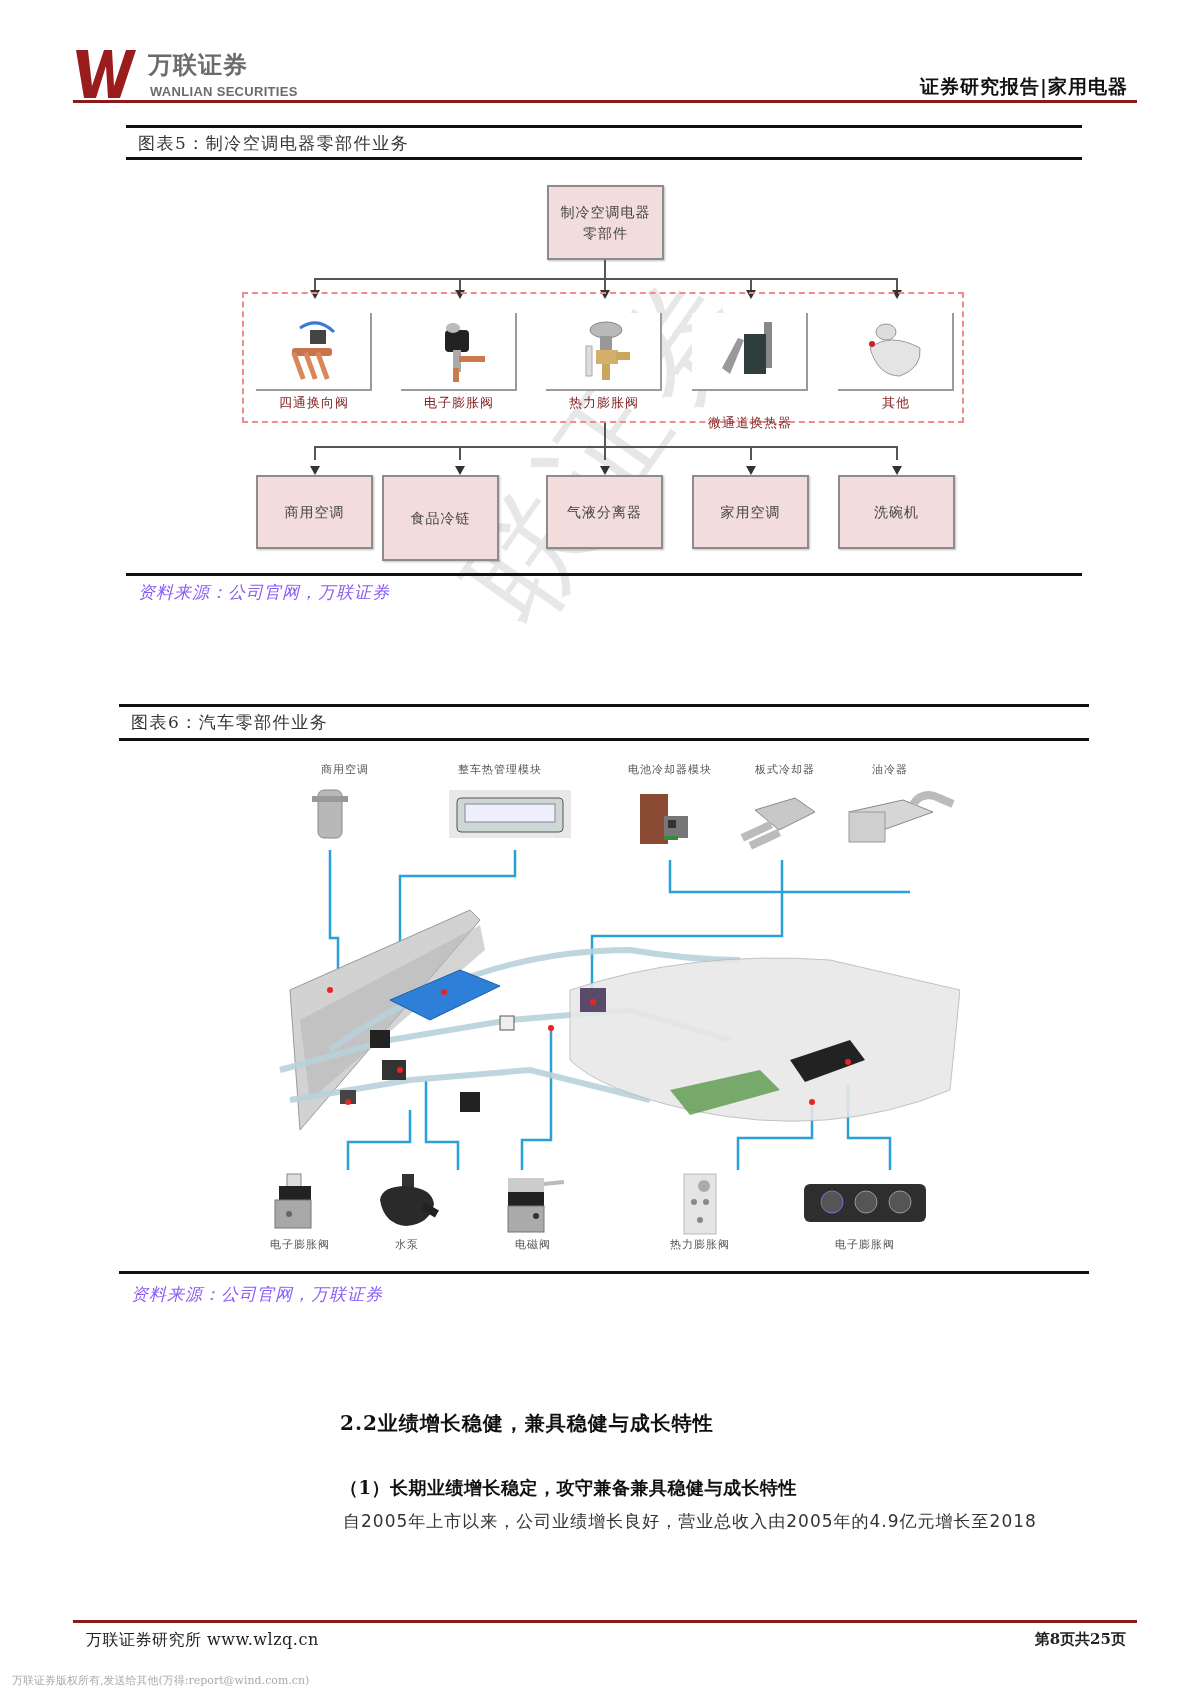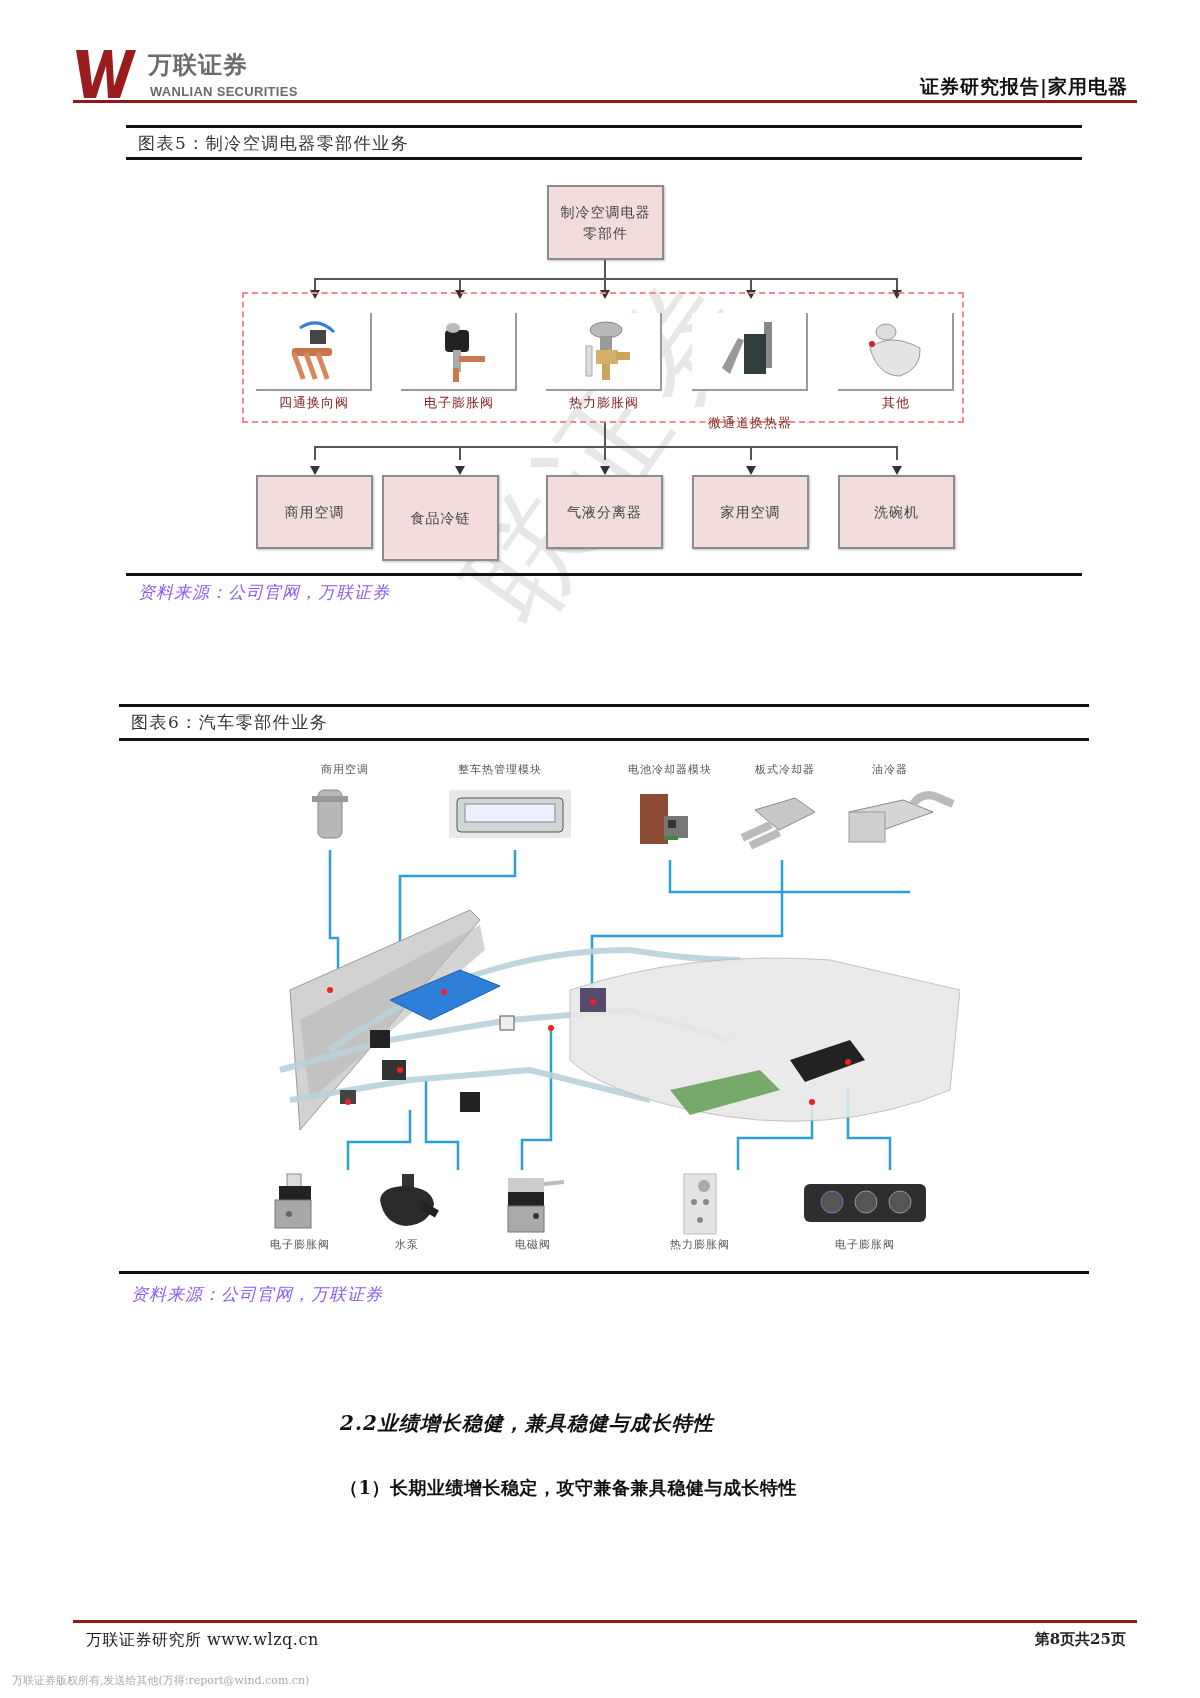--- a/index.html
+++ b/index.html
@@ -278,21 +278,22 @@
 
 <div class="abs car-label" style="left:255px; top:1237px; width:90px;">电子膨胀阀</div>
 <div class="abs car-label" style="left:372px; top:1237px; width:70px;">水泵</div>
 <div class="abs car-label" style="left:496px; top:1237px; width:74px;">电磁阀</div>
 <div class="abs car-label" style="left:650px; top:1237px; width:100px;">热力膨胀阀</div>
 <div class="abs car-label" style="left:815px; top:1237px; width:100px;">电子膨胀阀</div>
 
 <div class="abs rule" style="left:119px; top:1271px; width:970px;"></div>
 <div class="abs source" style="left:131px; top:1283px;">资料来源：公司官网，万联证券</div>
 
-<div class="abs h2" style="left:340px; top:1410px;font-style:italic;">2.2业绩增长稳健，兼具稳健与成长特性</div>
+<div class="abs h2" style="left:340px; top:1410px;">2.2业绩增长稳健，兼具稳健与成长特性</div>
 <div class="abs h3" style="left:340px; top:1476px;">（1）长期业绩增长稳定，攻守兼备兼具稳健与成长特性</div>
 <div class="abs para" style="left:343px; top:1505px; width:790px;">
+  <div>自2005年上市以来，公司业绩增长良好，营业总收入由2005年的4.9亿元增长至2018</div>
 </div>
 
 <div class="abs footer-line"></div>
 <div class="abs footer-left">万联证券研究所 www.wlzq.cn</div>
 <div class="abs footer-right">第8页共25页</div>
 <div class="abs copyright">万联证券版权所有,发送给其他(万得:report@wind.com.cn)</div>
 
 </body></html>

